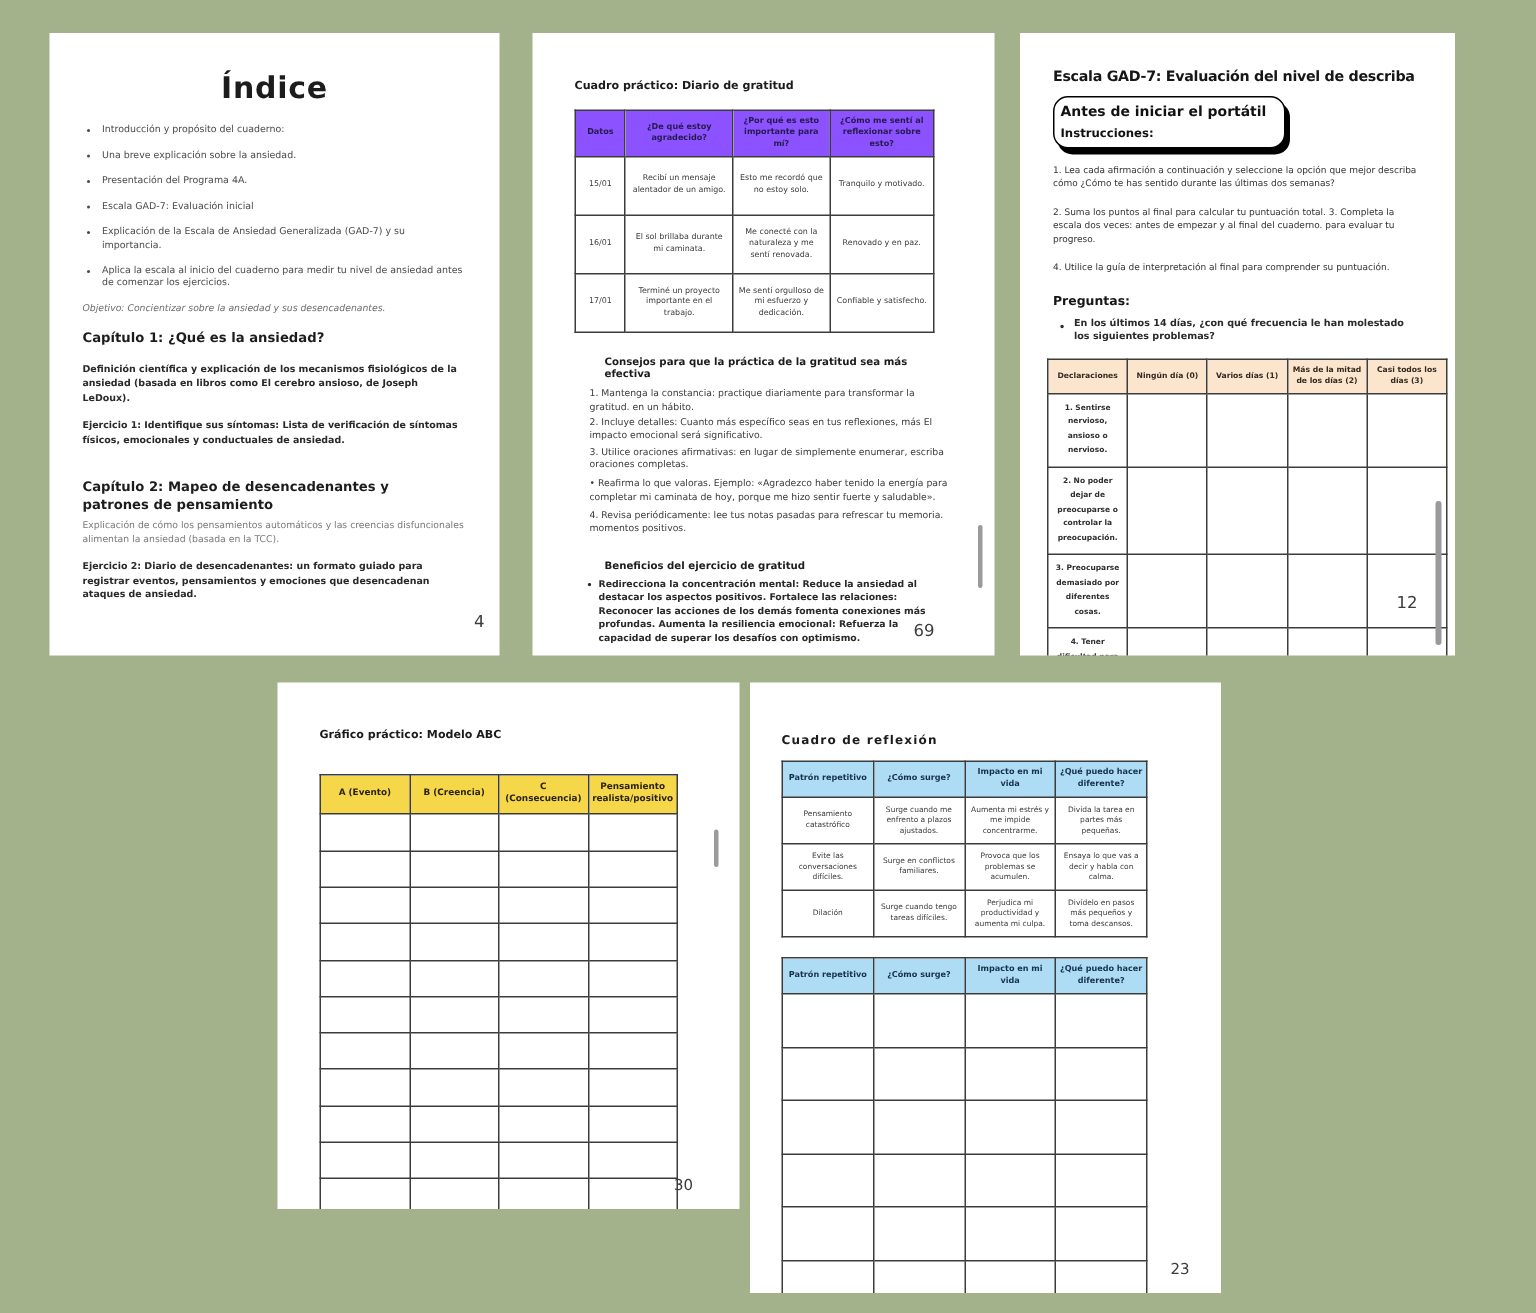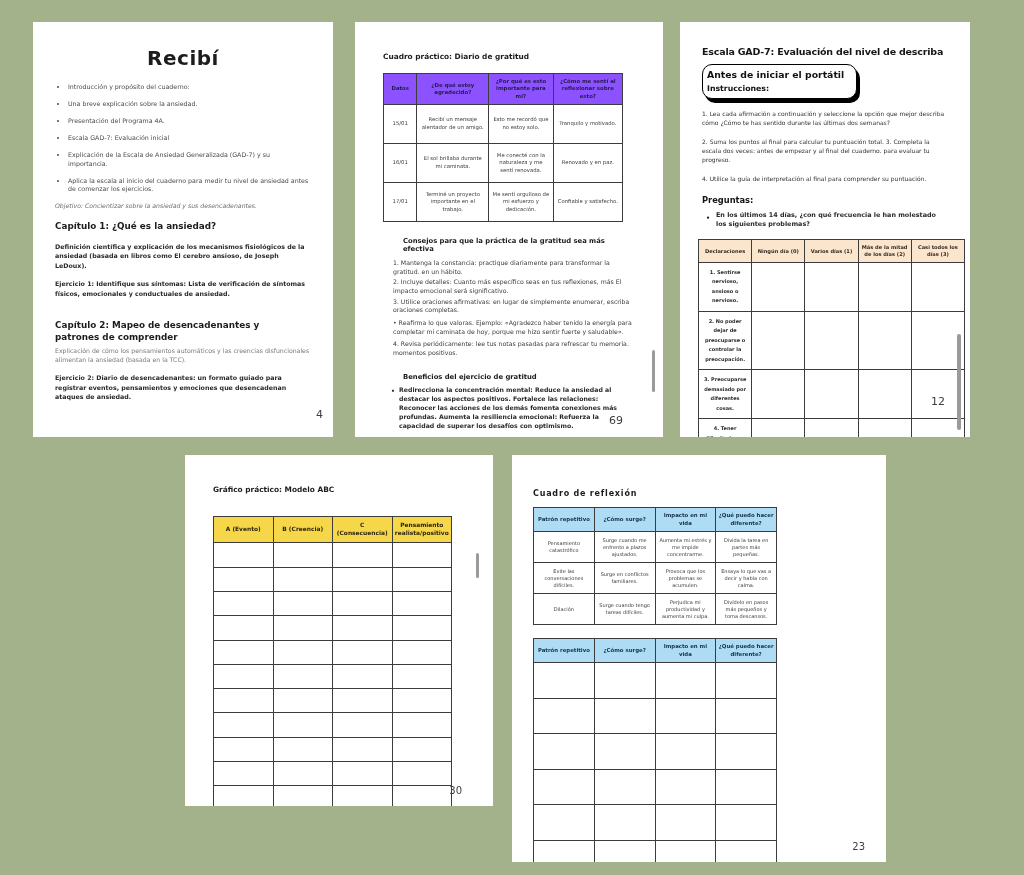--- a/index.html
+++ b/index.html
@@ -7,21 +7,21 @@
     width:1024px;height:875px;position:relative;overflow:hidden;
     background:var(--background,#a4b28b);
     font-family:"DejaVu Sans", sans-serif;
     -webkit-font-smoothing:antialiased;
   }
   .page{position:absolute;background:#ffffff;overflow:hidden;color:#222;}
   #page1{left:33px;top:22px;width:300px;height:415px;}
   #page2{left:355px;top:22px;width:308px;height:415px;}
   #page3{left:680px;top:22px;width:290px;height:415px;}
   #page4{left:185px;top:455px;width:308px;height:351px;}
-  #page5{left:512px;top:455px;width:374px;height:407px;}
+  #page5{left:500px;top:455px;width:314px;height:407px;}
 
   .pnum{position:absolute;font-size:11px;color:#3d3d3d;}
   #page1 .pnum{right:10px;bottom:16px;}
   #page2 .pnum{right:40px;bottom:10px;}
   #page3 .pnum{right:25px;bottom:29px;z-index:5;}
   #page4 .pnum{right:31px;bottom:10px;font-size:10px;}
   #page5 .pnum{right:21px;bottom:10px;font-size:10px;}
 
   .scrollbar{position:absolute;width:3px;background:#9a9a9a;border-radius:2px;}
   #page2 .scrollbar{right:8px;top:328px;height:42px;}
@@ -92,34 +92,34 @@
     padding:4px 2px;height:15px;line-height:1.35;}
   .t5 td{font-size:5px;color:#3a3a3a;padding:3px 3px;line-height:1.4;height:24px;}
   .t5.first{margin-top:9px;}
   .t5.second{margin-top:13px;}
   .t5.second td{height:28.5px;}
 </style>
 </head>
 <body>
 
 <div class="page" id="page1">
-  <div class="p1-title">Recibí</div>
+  <div class="p1-title">Índice</div>
   <ul class="p1-bullets">
     <li>Introducción y propósito del cuaderno:</li>
     <li>Una breve explicación sobre la ansiedad.</li>
     <li>Presentación del Programa 4A.</li>
     <li>Escala GAD-7: Evaluación inicial</li>
     <li>Explicación de la Escala de Ansiedad Generalizada (GAD-7) y su importancia.</li>
     <li>Aplica la escala al inicio del cuaderno para medir tu nivel de ansiedad antes de comenzar los ejercicios.</li>
   </ul>
   <div class="p1-objective">Objetivo: Concientizar sobre la ansiedad y sus desencadenantes.</div>
   <div class="p1-ch">Capítulo 1: ¿Qué es la ansiedad?</div>
   <p class="p1-bold">Definición científica y explicación de los mecanismos fisiológicos de la ansiedad (basada en libros como El cerebro ansioso, de Joseph LeDoux).</p>
   <p class="p1-bold">Ejercicio 1: Identifique sus síntomas: Lista de verificación de síntomas físicos, emocionales y conductuales de ansiedad.</p>
-  <div class="p1-ch second">Capítulo 2: Mapeo de desencadenantes y patrones de comprender</div>
+  <div class="p1-ch second">Capítulo 2: Mapeo de desencadenantes y patrones de pensamiento</div>
   <p class="p1-gray">Explicación de cómo los pensamientos automáticos y las creencias disfuncionales alimentan la ansiedad (basada en la TCC).</p>
   <p class="p1-bold">Ejercicio 2: Diario de desencadenantes: un formato guiado para registrar eventos, pensamientos y emociones que desencadenan ataques de ansiedad.</p>
   <div class="pnum">4</div>
 </div>
 
 <div class="page" id="page2">
   <div class="p2-heading">Cuadro práctico: Diario de gratitud</div>
   <table class="t2">
     <colgroup>
         <col style="width:14%">

